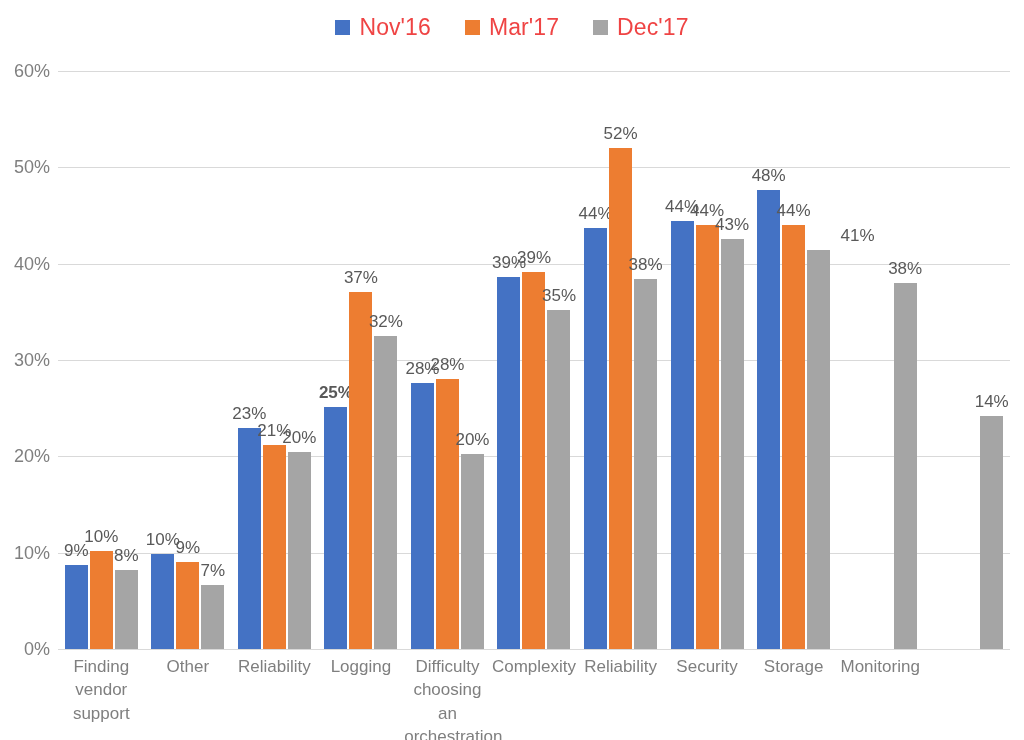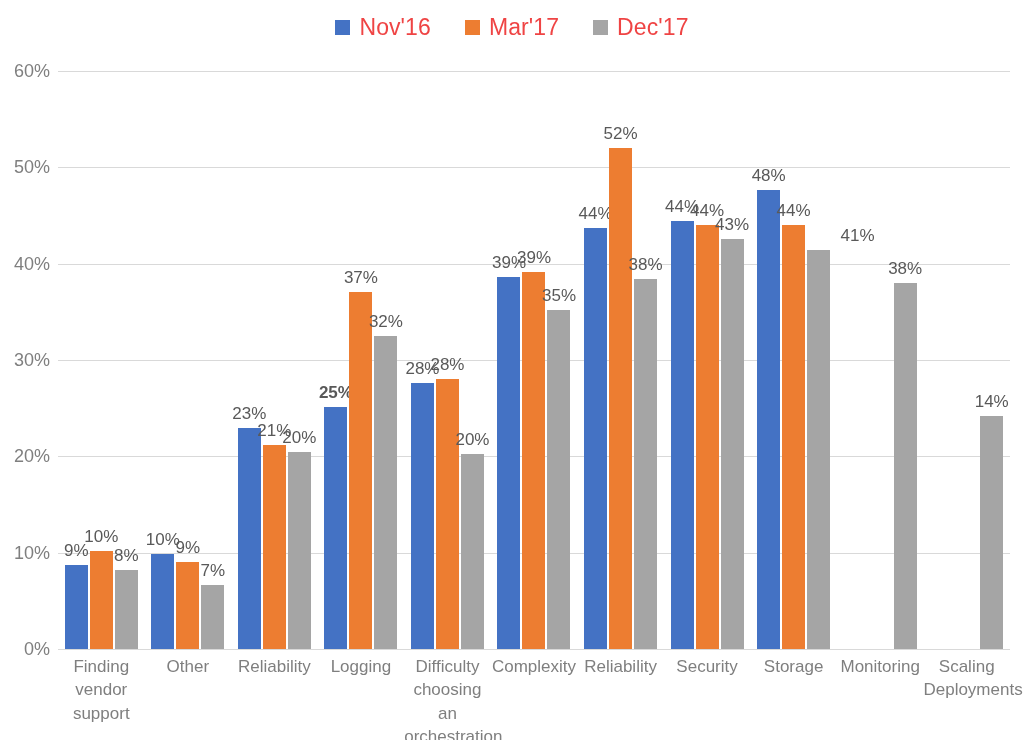--- a/index.html
+++ b/index.html
@@ -258,19 +258,15 @@
       </div>
       <div class="catlabel" style="left: 605.818px; width: 86.5455px;">
         <div>Security</div>
       </div>
       <div class="catlabel" style="left: 692.364px; width: 86.5455px;">
         <div>Storage</div>
       </div>
       <div class="catlabel" style="left: 778.909px; width: 86.5455px;">
         <div>Monitoring</div>
       </div>
-      <div class="catlabel" style="left: 865.455px; width: 86.5455px;">
-        <div>Scaling</div>
-        <div>Deployments</div>
-      </div>
     </div>
 
 </div>
 
 </body></html>

